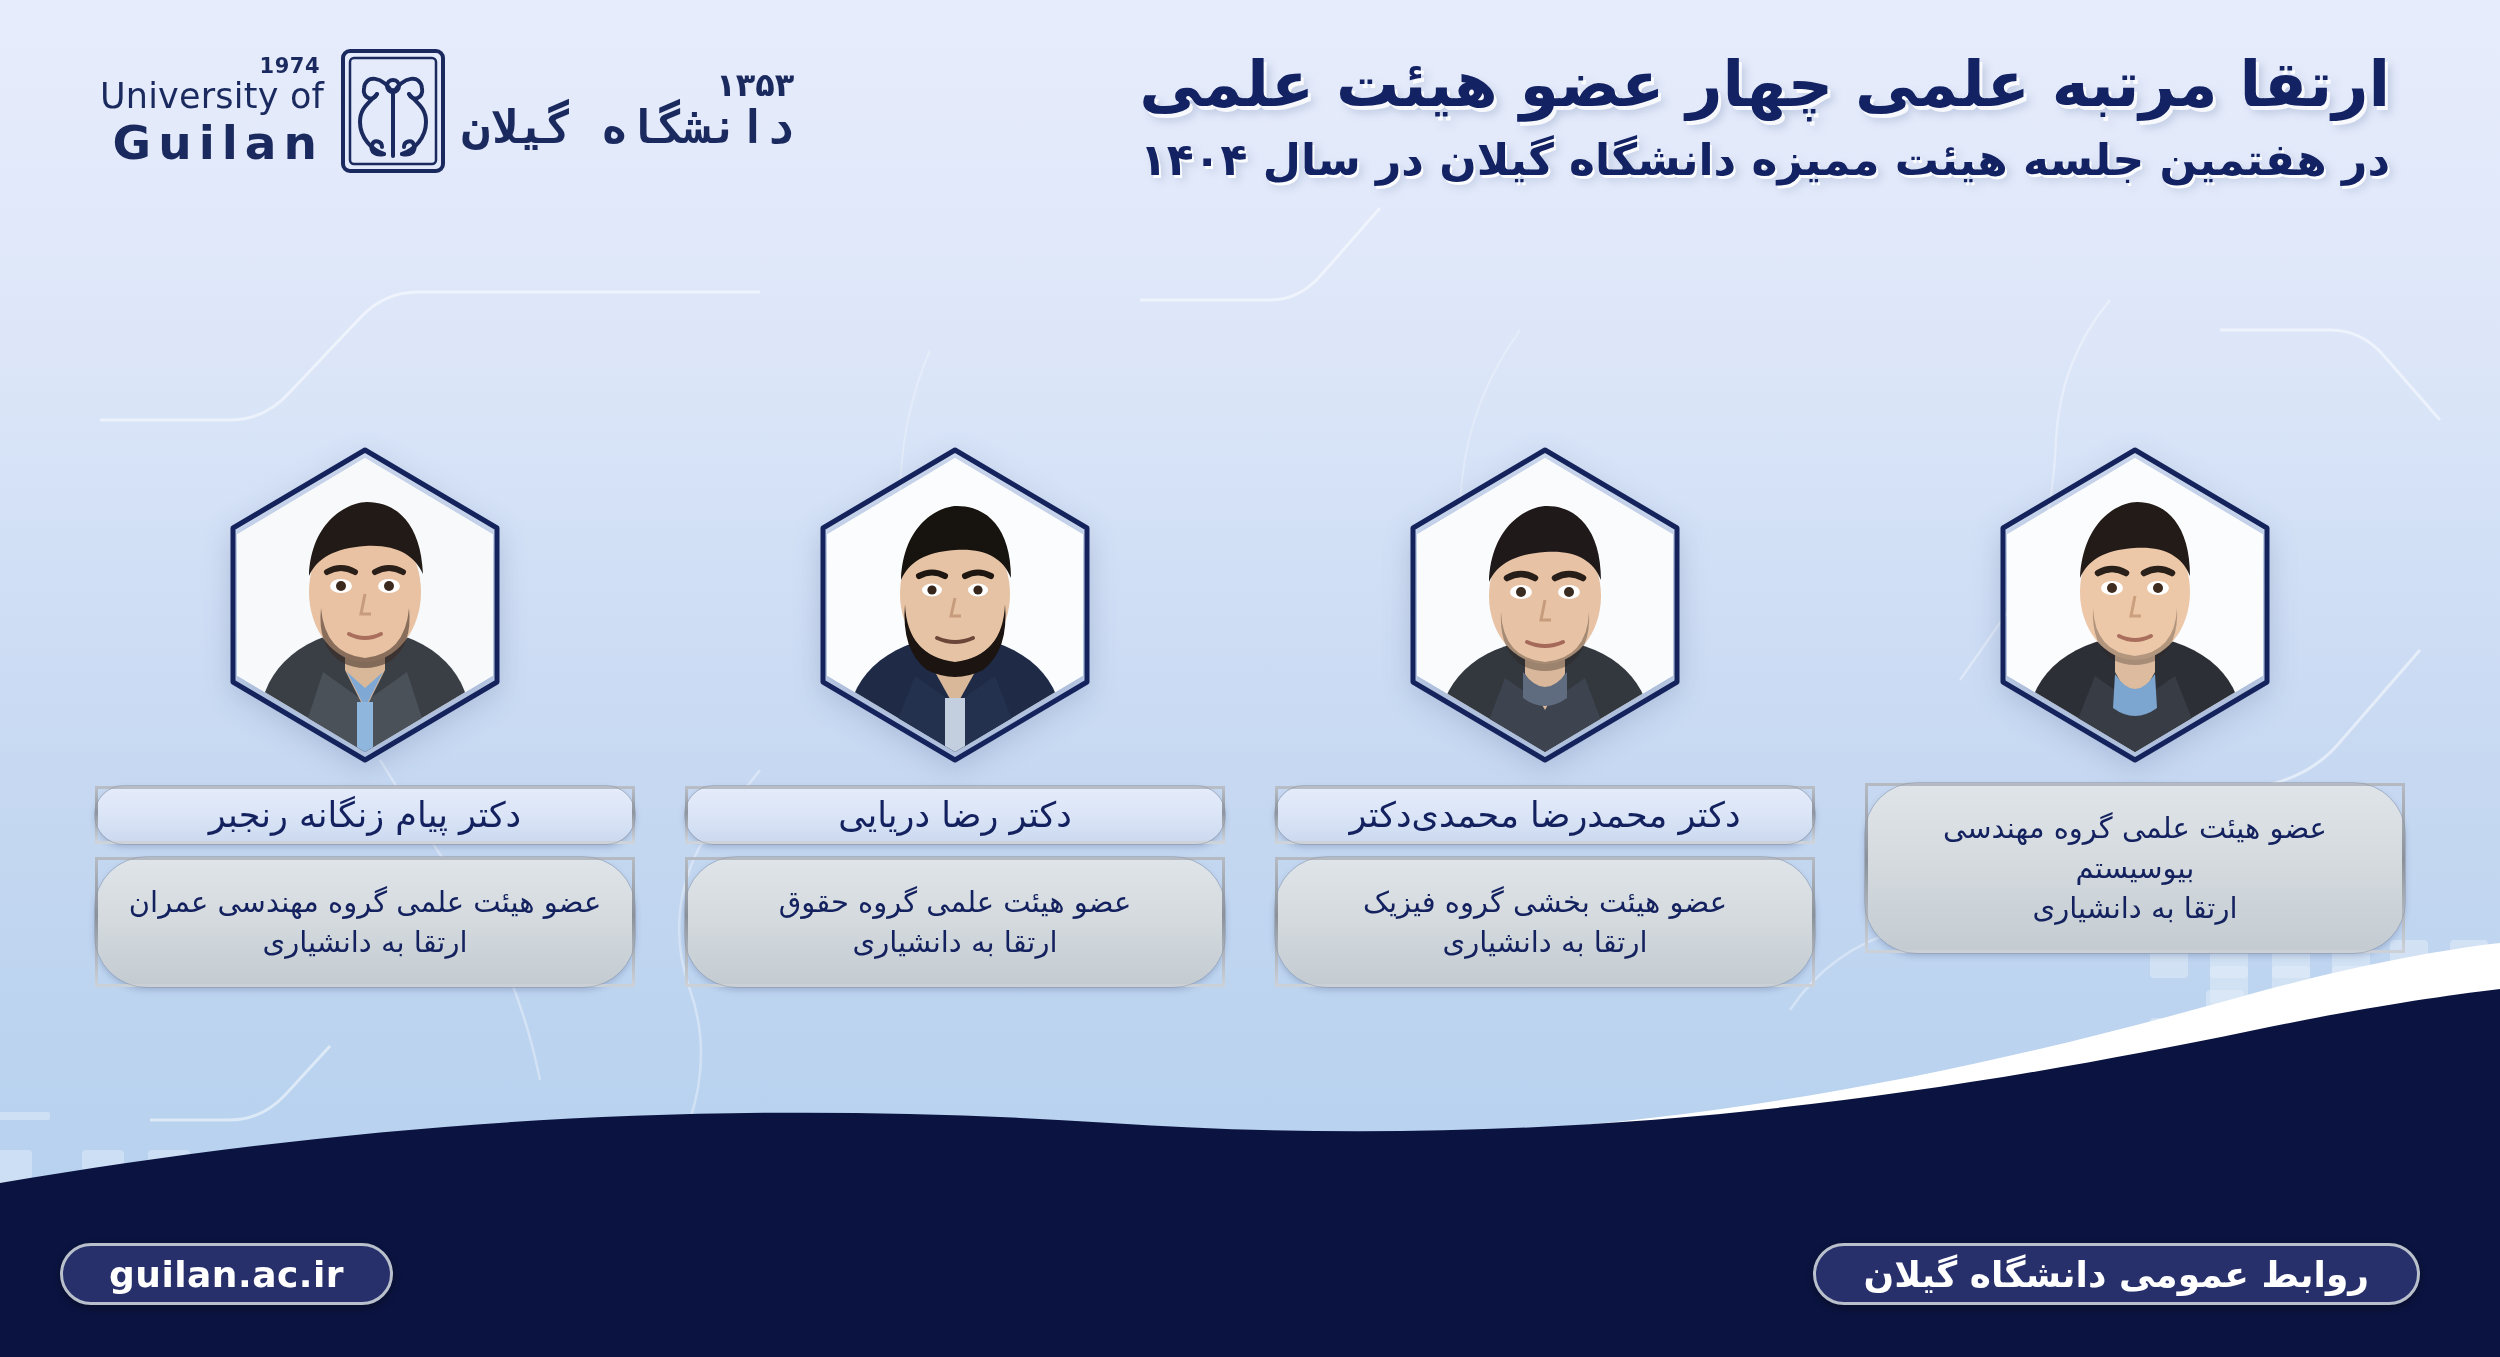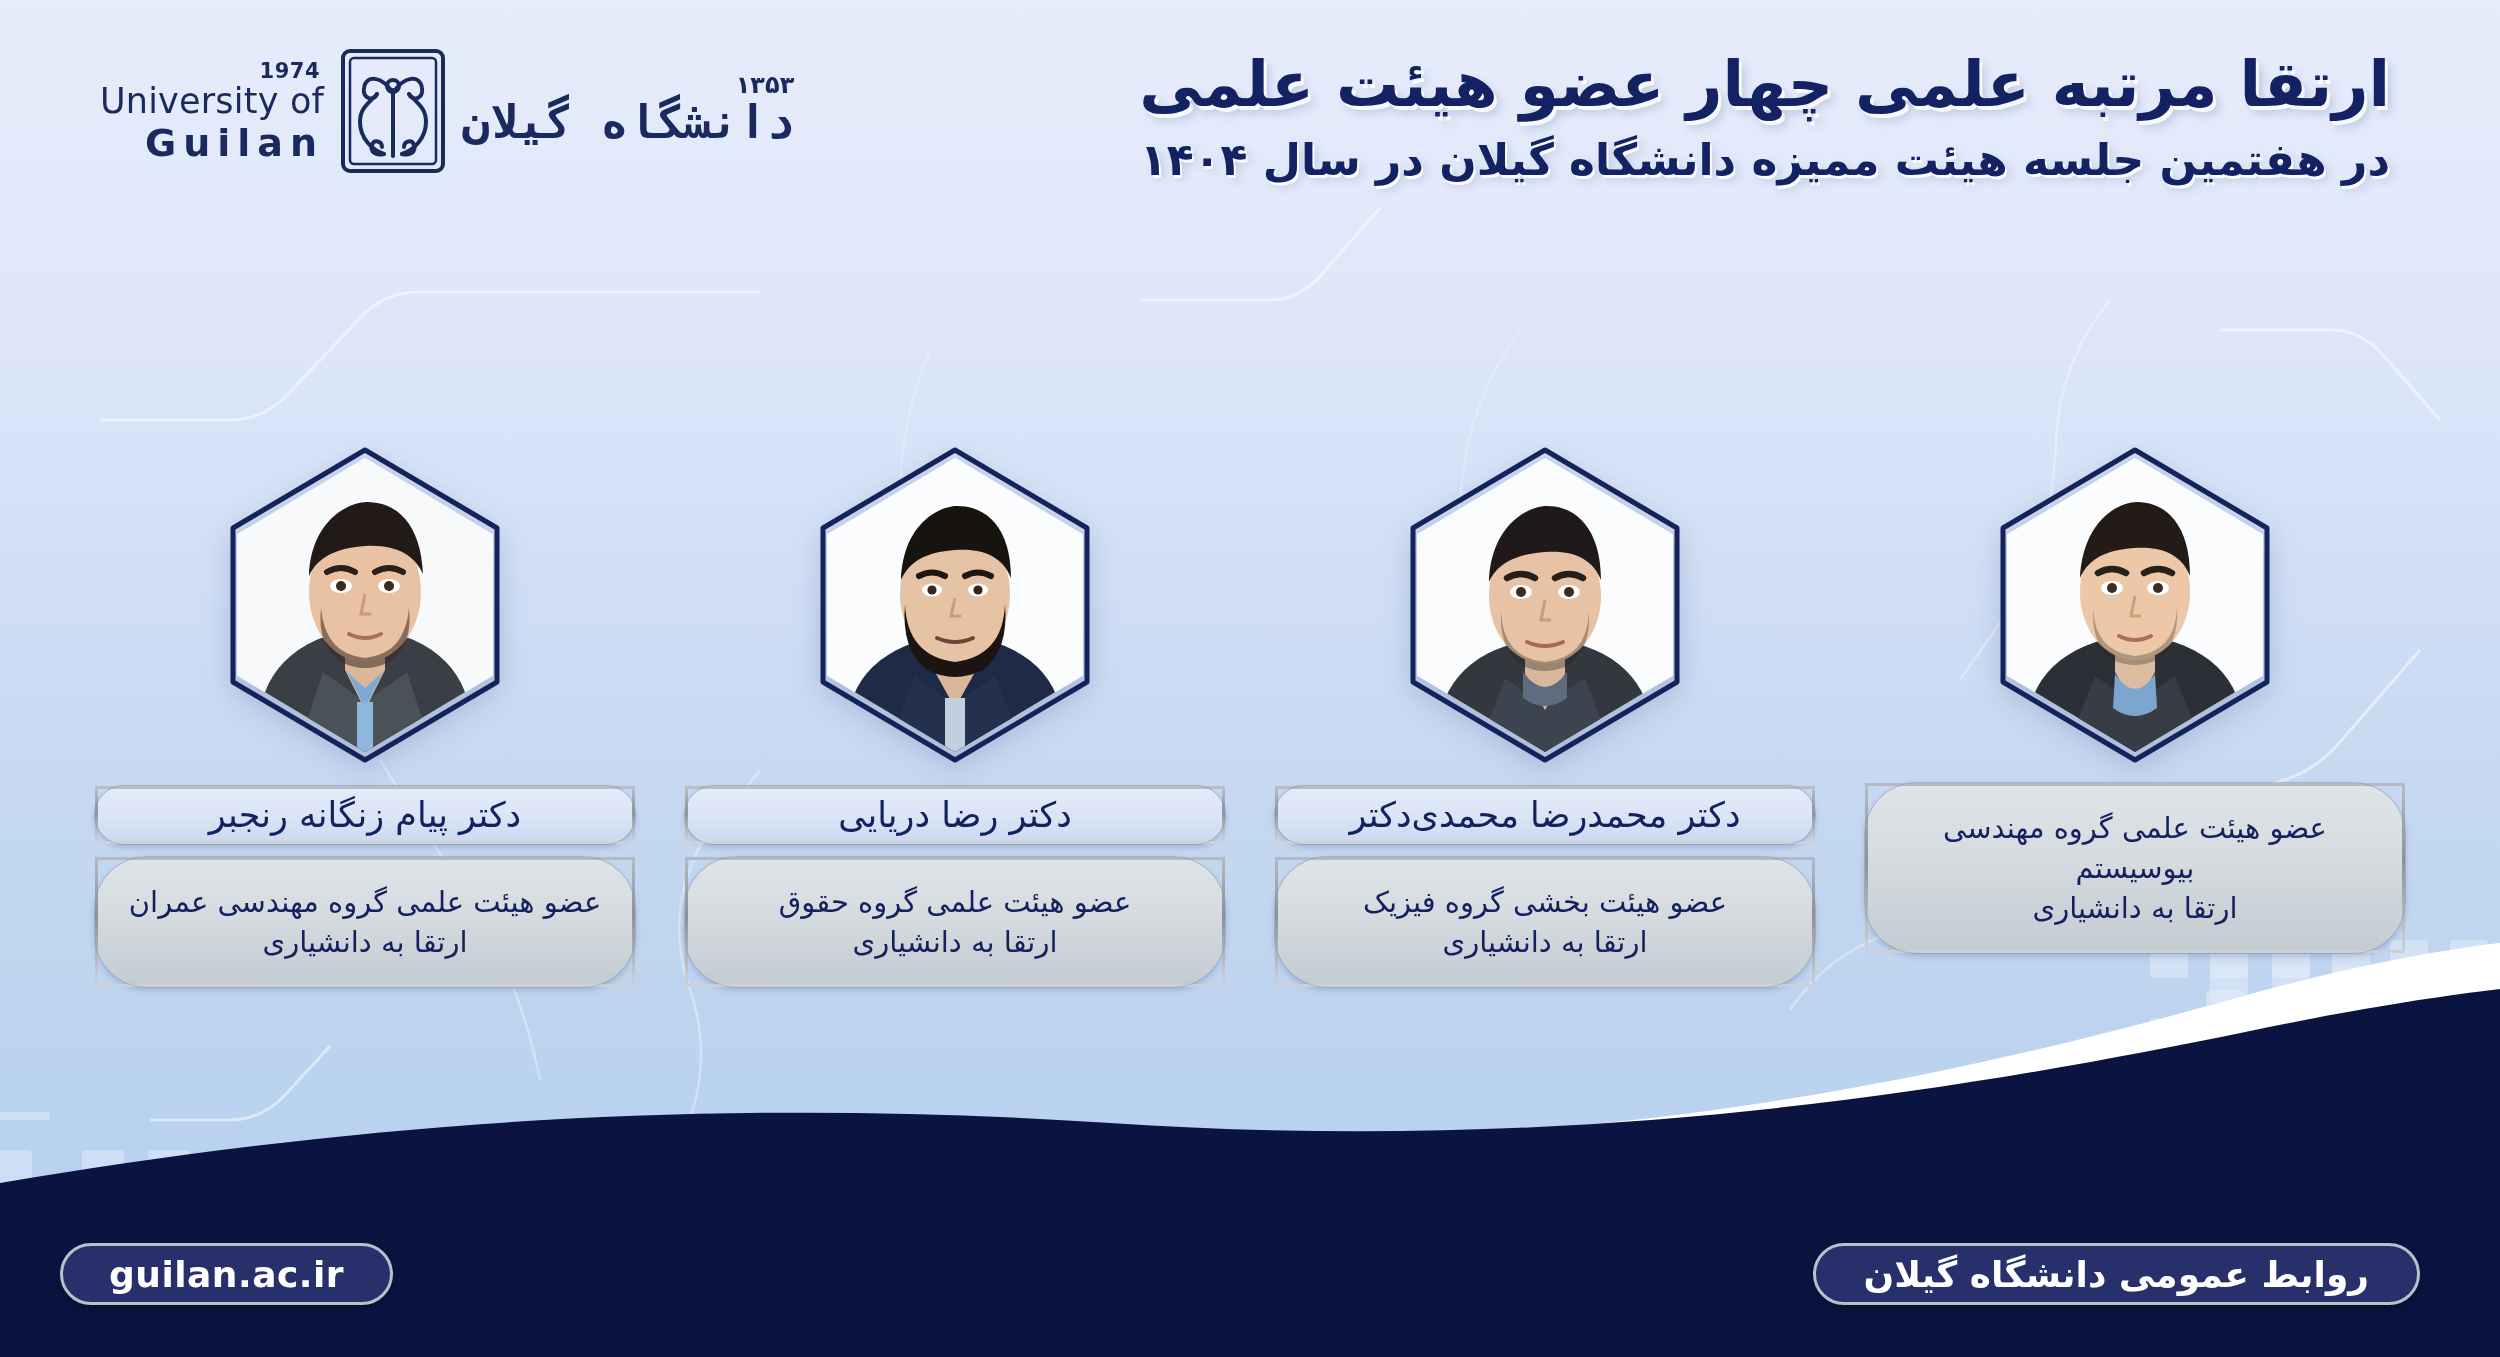--- a/index.html
+++ b/index.html
@@ -45,27 +45,27 @@
   }
   .logo-en{
     display:flex;flex-direction:column;align-items:flex-end;
     color:#1b2a5e;line-height:1;
   }
   .logo-year{
     font-size:21px;font-weight:700;letter-spacing:.5px;
     margin-bottom:2px;margin-right:4px;
   }
   .logo-univ{font-size:35px;font-weight:400;letter-spacing:.2px;}
-  .logo-name{font-size:38px;font-weight:700;letter-spacing:7px;margin-top:5px;text-align:right;}
+  .logo-name{font-size:47px;font-weight:700;letter-spacing:7px;margin-top:5px;text-align:right;}
   .logo-mark{width:110px;height:130px;}
   .logo-fa{
     display:flex;flex-direction:column;align-items:flex-start;
     color:#1b2a5e;direction:rtl;
   }
-  .logo-fa-year{font-size:24px;font-weight:700;margin-bottom:-4px;margin-left:6px;}
+  .logo-fa-year{font-size:32px;font-weight:700;margin-bottom:-4px;margin-left:6px;}
   .logo-fa-name{font-size:46px;font-weight:700;font-family:Liberation Mono, monospace;}
 
   .titles{
     position:absolute;
     top:48px; right:110px;
     text-align:right;
     direction:rtl;
   }
   .title-main{
     color:#132262;

